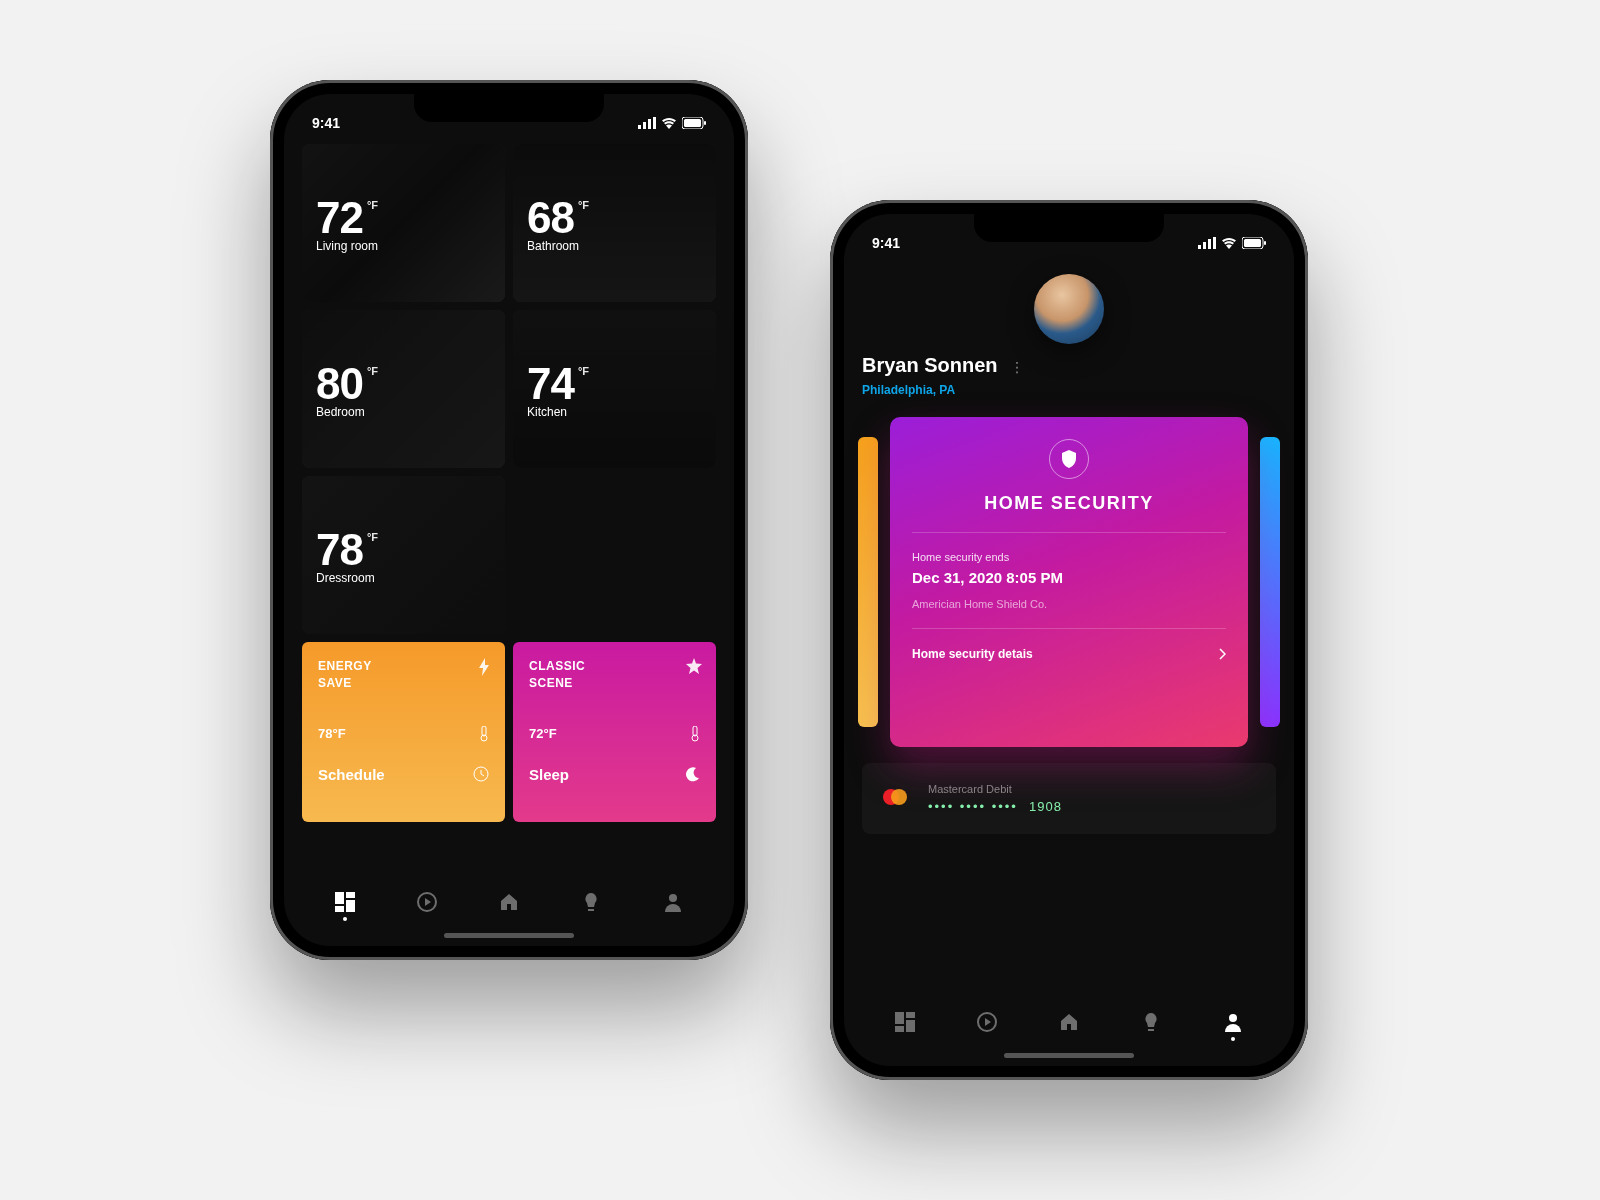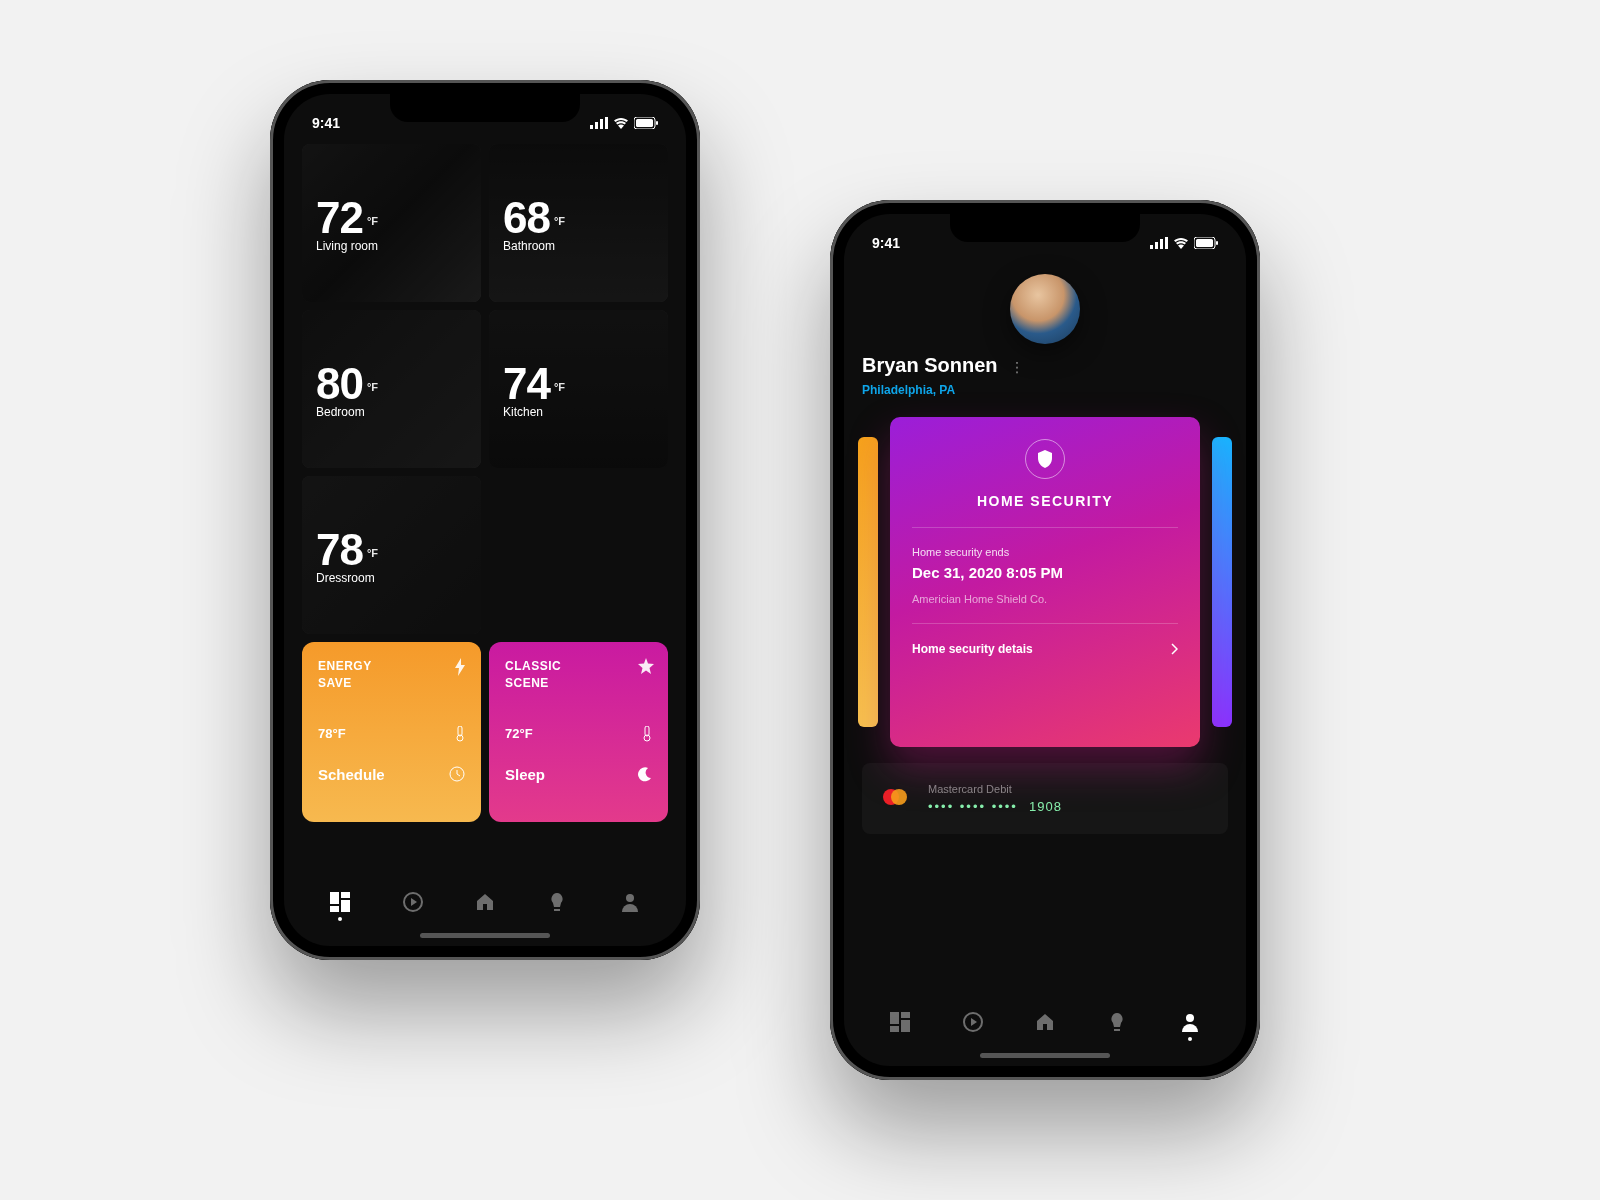--- a/index.html
+++ b/index.html
@@ -4,21 +4,21 @@
 <style>
   * { box-sizing: border-box; margin: 0; padding: 0; }
   body {
     width: 1600px; height: 1200px;
     background: #f2f2f2;
     font-family: -apple-system, BlinkMacSystemFont, "Segoe UI", Helvetica, Arial, sans-serif;
     position: relative; overflow: hidden;
   }
   .phone {
     position: absolute;
-    width: 430px; height: 880px;
+    width: 478px; height: 880px;
     background: #000;
     border-radius: 60px;
     box-shadow: 0 50px 90px rgba(0,0,0,0.35),
                 inset 0 0 0 3px #555,
                 inset 0 0 0 12px #000;
     padding: 14px;
   }
   .phone-a { left: 270px; top: 80px; }
   .phone-b { left: 830px; top: 200px; }
   .screen {
@@ -47,32 +47,32 @@
   .room-card {
     height: 158px; border-radius: 8px;
     background-size: cover; background-position: center;
     position: relative;
     display: flex; flex-direction: column; justify-content: center;
     padding: 14px; overflow: hidden;
   }
   .room-card::before {
     content:''; position:absolute; inset:0; background: rgba(0,0,0,0.55);
   }
-  .room-temp { position: relative; display:flex; align-items:center; }
+  .room-temp { position: relative; display:flex; align-items:flex-start; }
   .room-temp .val { font-size: 44px; font-weight: 800; letter-spacing:-1px; }
   .room-temp .unit { font-size: 11px; font-weight:700; margin-left:4px; margin-top:6px; opacity:.9;}
   .room-name { position: relative; font-size: 12px; font-weight:500; margin-top:-4px;}
   .room-bg1{background:linear-gradient(135deg,#2a2a2a,#1a1a1a,#3a3a3a);}
   .room-bg2{background:linear-gradient(180deg,#1a1a1a,#303030);}
   .room-bg3{background:linear-gradient(135deg,#202020,#333);}
   .room-bg4{background:linear-gradient(180deg,#252525,#181818);}
   .room-bg5{background:linear-gradient(135deg,#2b2b2b,#1f1f1f);}
 
   .scene-row { display:grid; grid-template-columns:1fr 1fr; gap:8px; margin-top:8px;}
-  .scene-card { border-radius:12px; padding:16px 16px 16px; height:180px; color:#fff; position:relative; overflow:hidden;}
+  .scene-card { border-radius:6px; padding:16px 16px 16px; height:180px; color:#fff; position:relative; overflow:hidden;}
   .scene-energy{background:linear-gradient(180deg,#f59a2a,#f7b94f);}
   .scene-classic{background:linear-gradient(180deg,#c91aa1,#e33a8b);}
   .scene-title{font-size:12px; font-weight:800; letter-spacing:.5px; line-height:1.4;}
   .scene-icon{position:absolute; top:16px; right:14px; opacity:.9;}
   .scene-row2{display:flex; justify-content:space-between; align-items:center; margin-top:34px; font-size:13px; font-weight:600;gap:24px;}
   .scene-row3{display:flex; justify-content:space-between; align-items:center; margin-top:24px; font-size:15px; font-weight:600;}
 
   
   .tabbar{position:absolute; left:0; right:0; bottom:0; height:70px; display:flex; justify-content:space-around; align-items:center; padding:0 20px 10px;}
   .tab{width:40px; display:flex; flex-direction:column; align-items:center; gap:5px;}
@@ -88,21 +88,21 @@
   .profile-name{font-size:20px; font-weight:800; display:inline-block;}
   .profile-more{display:inline-block; margin-left:8px; opacity:.5; font-size:14px; letter-spacing:1px;}
   .profile-loc{color:#0ea5e9; font-size:12px; font-weight:600; margin-top:6px;}
 
   .card-row{position:relative; margin-top:20px; height:330px;}
   .side-card{position:absolute; top:20px; width:20px; height:290px; border-radius:6px;}
   .side-left{left:-4px; background:linear-gradient(180deg,#f6a21b,#f7c24e);}
   .side-right{right:-4px; background:linear-gradient(180deg,#17b5ff,#8933ff);}
   .main-card{position:absolute; left:28px; right:28px; top:0; bottom:0; border-radius:10px; background:linear-gradient(160deg,#9b1ed9 0%,#c31aa1 45%,#ea3a6e 100%); padding:22px 22px 0; box-shadow:0 20px 40px rgba(200,30,140,.35);}
   .shield-circ{width:40px;height:40px;border:1px solid rgba(255,255,255,.5);border-radius:50%;margin:0 auto;display:flex;align-items:center;justify-content:center;}
-  .card-title{text-align:center;font-size:14px;font-weight:800;letter-spacing:1.5px;margin-top:14px;}
+  .card-title{text-align:center;font-size:18px;font-weight:800;letter-spacing:1.5px;margin-top:14px;}
   .card-div{height:1px;background:rgba(255,255,255,.2);margin:18px 0;}
   .card-sub{font-size:11px;opacity:.85;}
   .card-date{font-size:15px;font-weight:800;margin-top:6px;}
   .card-co{font-size:11px;opacity:.6;margin-top:12px;}
   .card-link{display:flex;justify-content:space-between;align-items:center;font-size:12px;font-weight:600;}
 
   .pay-list{margin-top:16px;background:#161616;border-radius:8px;padding:4px 18px;}
   .pay-row{display:flex;align-items:center;gap:14px;padding:16px 0;border-bottom:3px solid #8b5cf6;}
   .pay-row:last-child{border-bottom:none;}
   .pay-logo{width:34px;}

